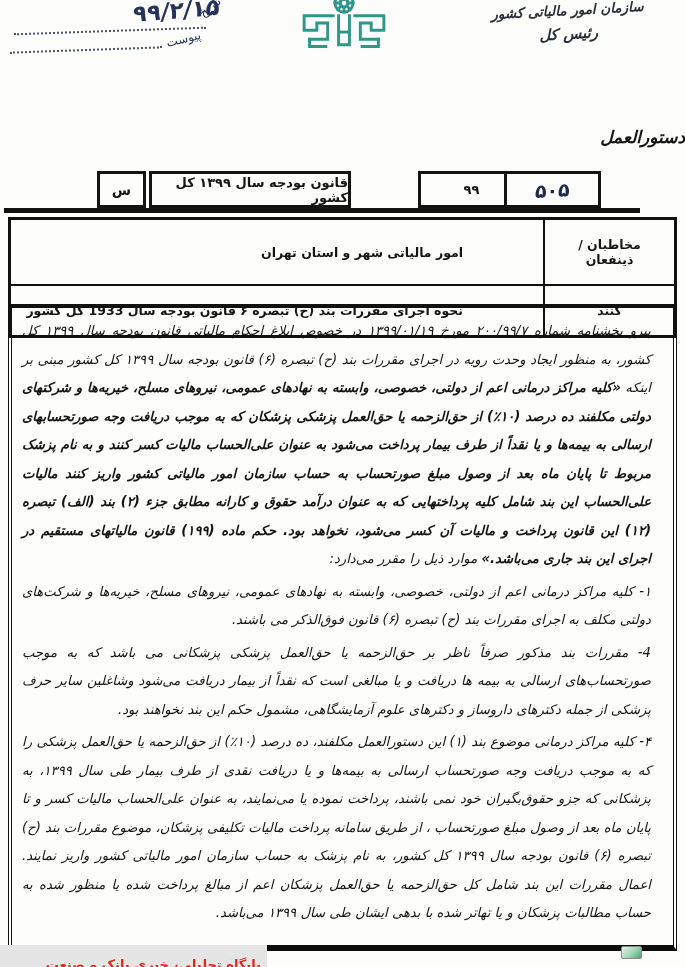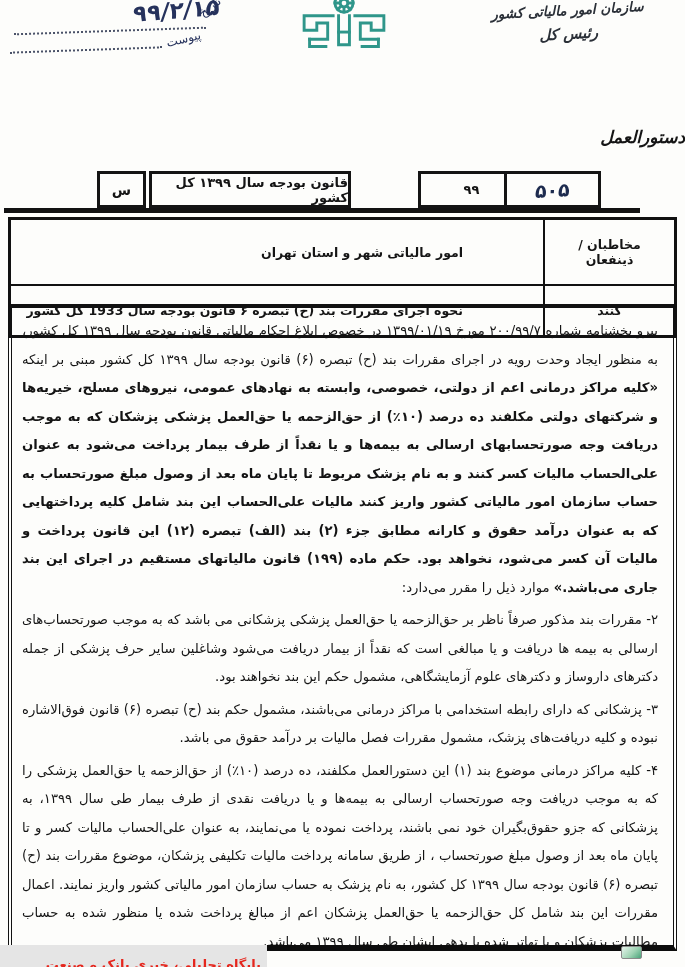--- a/index.html
+++ b/index.html
@@ -46,22 +46,22 @@
     font-size:12.5px;font-weight:bold;text-align:center;padding:17px;}
   .info-content{padding:5px 80px 5px 8px;font-size:12.5px;font-weight:bold;
     text-align:right;display:flex;flex-direction:column;justify-content:center;}
   .row-recipients{min-height:50px;}
   .row-subject{min-height:36px;}
   .info-content .line{line-height:21px;}
   
   .body-box{position:absolute;left:8px;top:304px;width:669px;height:647px;
     border-top:4px solid #111;border-bottom:6px solid #0d0d0d;
     border-left:4px double #111;border-right:4px double #111;
-    padding:9px 15px 0 10px;direction:rtl;text-align:justify;
-    font-size:13.2px;line-height:28.5px;color:#141414;overflow:hidden;}
+    padding:9px 22px 0 10px;direction:rtl;text-align:justify;
+    font-size:13.2px;line-height:28.5px;color:#141414;overflow:hidden;font-style:italic;}
   .body-box p{margin:0 0 4px 0;}
   .b{font-weight:bold;}
   
   .banner{position:absolute;left:0;top:945px;width:267px;height:38px;
     background:#e5e5e5;display:flex;align-items:center;direction:rtl;
     padding:0 6px 0 12px;z-index:5;}
   .banner-text{color:#e5261d;font-weight:bold;font-size:13px;white-space:nowrap;}
   .mini-icon{position:absolute;left:621px;top:946px;width:21px;height:13px;z-index:6;
     background:linear-gradient(135deg,#e8f4ec 0%,#9fd4b4 55%,#4aa37a 100%);
     border:1px solid #8a8a8a;border-radius:2px;}
@@ -116,22 +116,22 @@
     <div class="info-row row-subject">
       <div class="info-label">کنند</div>
       <div class="info-content">
         <div class="line">نحوه اجرای مقررات بند (ح) تبصره ۶ قانون بودجه سال 1933 کل کشور</div>
       </div>
     </div>
   </div>
 
   <div class="body-box">
     <p><span>پیرو بخشنامه شماره ۲۰۰/۹۹/۷ مورخ ۱۳۹۹/۰۱/۱۹ در خصوص ابلاغ احکام مالیاتی قانون بودجه سال ۱۳۹۹ کل کشور، به منظور ایجاد وحدت رویه در اجرای مقررات بند (ح) تبصره (۶) قانون بودجه سال ۱۳۹۹ کل کشور مبنی بر اینکه </span><span class="b">«کلیه مراکز درمانی اعم از دولتی، خصوصی، وابسته به نهادهای عمومی، نیروهای مسلح، خیریه‌ها و شرکتهای دولتی مکلفند ده درصد (۱۰٪) از حق‌الزحمه یا حق‌العمل پزشکی پزشکان که به موجب دریافت وجه صورتحسابهای ارسالی به بیمه‌ها و یا نقداً از طرف بیمار پرداخت می‌شود به عنوان علی‌الحساب مالیات کسر کنند و به نام پزشک مربوط تا پایان ماه بعد از وصول مبلغ صورتحساب به حساب سازمان امور مالیاتی کشور واریز کنند مالیات علی‌الحساب این بند شامل کلیه پرداختهایی که به عنوان درآمد حقوق و کارانه مطابق جزء (۲) بند (الف) تبصره (۱۲) این قانون پرداخت و مالیات آن کسر می‌شود، نخواهد بود. حکم ماده (۱۹۹) قانون مالیاتهای مستقیم در اجرای این بند جاری می‌باشد.»</span><span> موارد ذیل را مقرر می‌دارد:</span></p>
-    <p>۲- مقررات بند مذکور صرفاً ناظر بر حق‌الزحمه یا حق‌العمل پزشکی پزشکانی می باشد که به موجب صورتحساب‌های ارسالی به بیمه ها دریافت و یا مبالغی است که نقداً از بیمار دریافت می‌شود وشاغلین سایر حرف پزشکی از جمله دکترهای داروساز و دکترهای علوم آزمایشگاهی، مشمول حکم این بند نخواهند بود.</p>
-    <p>۳- پزشکانی که دارای رابطه استخدامی با مراکز درمانی می‌باشند، مشمول حکم بند (ح) تبصره (۶) قانون فوق‌الاشاره نبوده و کلیه دریافت‌های پزشک، مشمول مقررات فصل مالیات بر درآمد حقوق می باشد.</p>
+    <p>۱- کلیه مراکز درمانی اعم از دولتی، خصوصی، وابسته به نهادهای عمومی، نیروهای مسلح، خیریه‌ها و شرکت‌های دولتی مکلف به اجرای مقررات بند (ح) تبصره (۶) قانون فوق‌الذکر می باشند.</p>
+    <p>4- مقررات بند مذکور صرفاً ناظر بر حق‌الزحمه یا حق‌العمل پزشکی پزشکانی می باشد که به موجب صورتحساب‌های ارسالی به بیمه ها دریافت و یا مبالغی است که نقداً از بیمار دریافت می‌شود وشاغلین سایر حرف پزشکی از جمله دکترهای داروساز و دکترهای علوم آزمایشگاهی، مشمول حکم این بند نخواهند بود.</p>
     <p>۴- کلیه مراکز درمانی موضوع بند (۱) این دستورالعمل مکلفند، ده درصد (۱۰٪) از حق‌الزحمه یا حق‌العمل پزشکی را که به موجب دریافت وجه صورتحساب ارسالی به بیمه‌ها و یا دریافت نقدی از طرف بیمار طی سال ۱۳۹۹، به پزشکانی که جزو حقوق‌بگیران خود نمی باشند، پرداخت نموده یا می‌نمایند، به عنوان علی‌الحساب مالیات کسر و تا پایان ماه بعد از وصول مبلغ صورتحساب ، از طریق سامانه پرداخت مالیات تکلیفی پزشکان، موضوع مقررات بند (ح) تبصره (۶) قانون بودجه سال ۱۳۹۹ کل کشور، به نام پزشک به حساب سازمان امور مالیاتی کشور واریز نمایند. اعمال مقررات این بند شامل کل حق‌الزحمه یا حق‌العمل پزشکان اعم از مبالغ پرداخت شده یا منظور شده به حساب مطالبات پزشکان و یا تهاتر شده با بدهی ایشان طی سال ۱۳۹۹ می‌باشد.</p>
   </div>
 
   <div class="banner">
     <span class="banner-text">پایگاه تحلیلی، خبری بانک و صنعت</span>
   </div>
   <div class="mini-icon"></div>
 
 </div>
 

